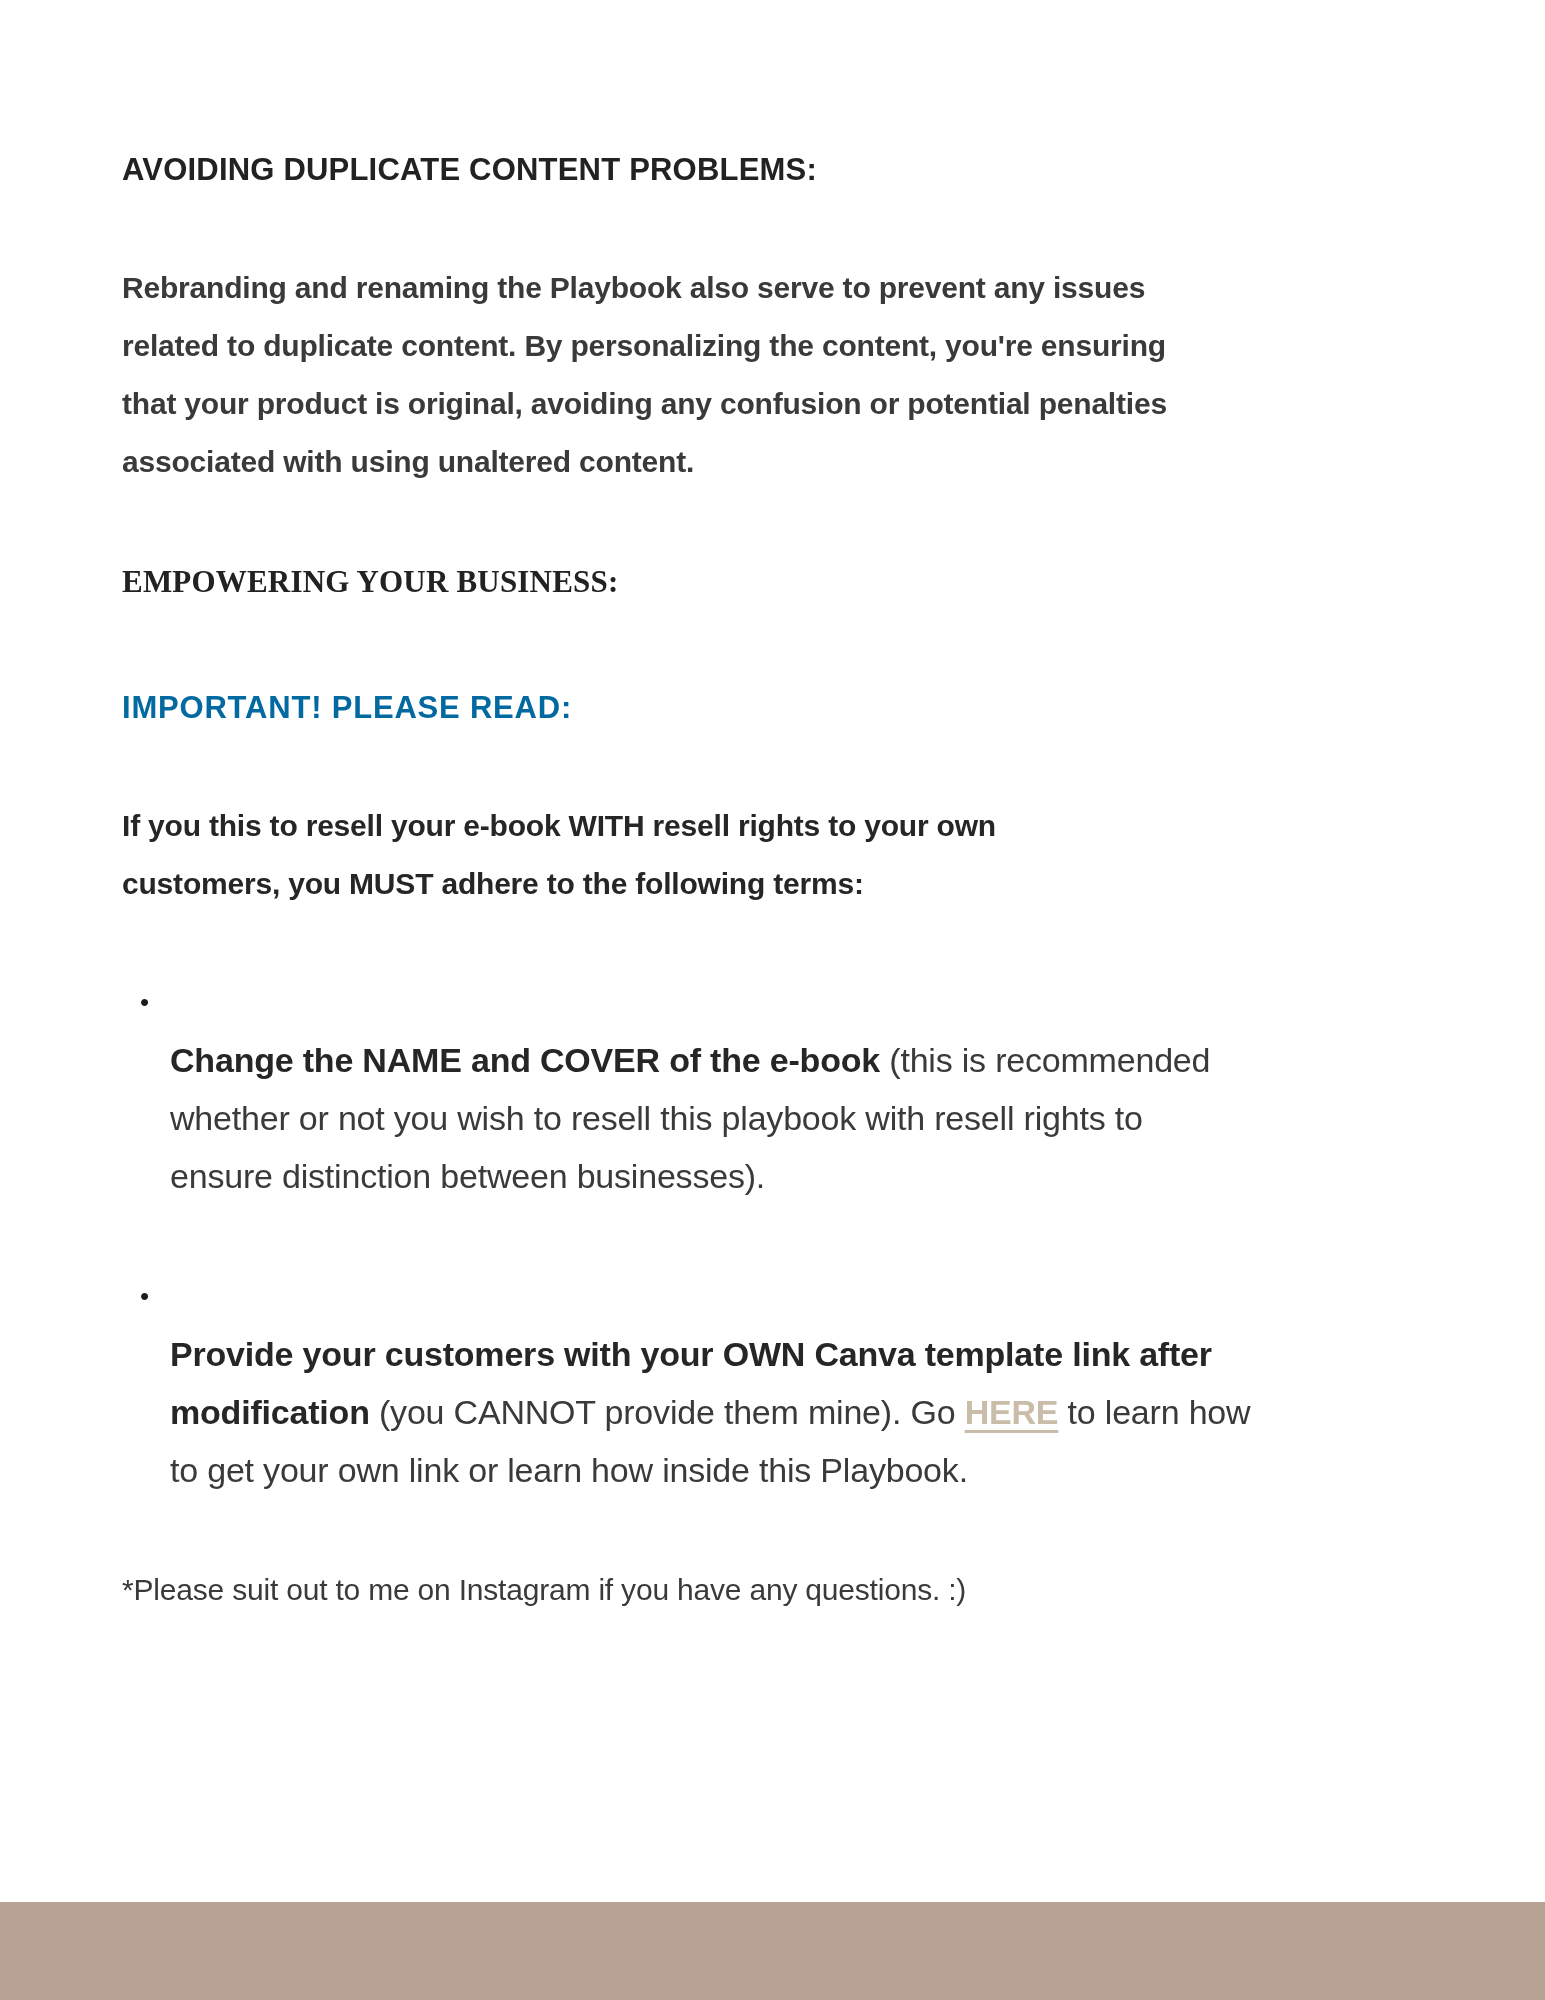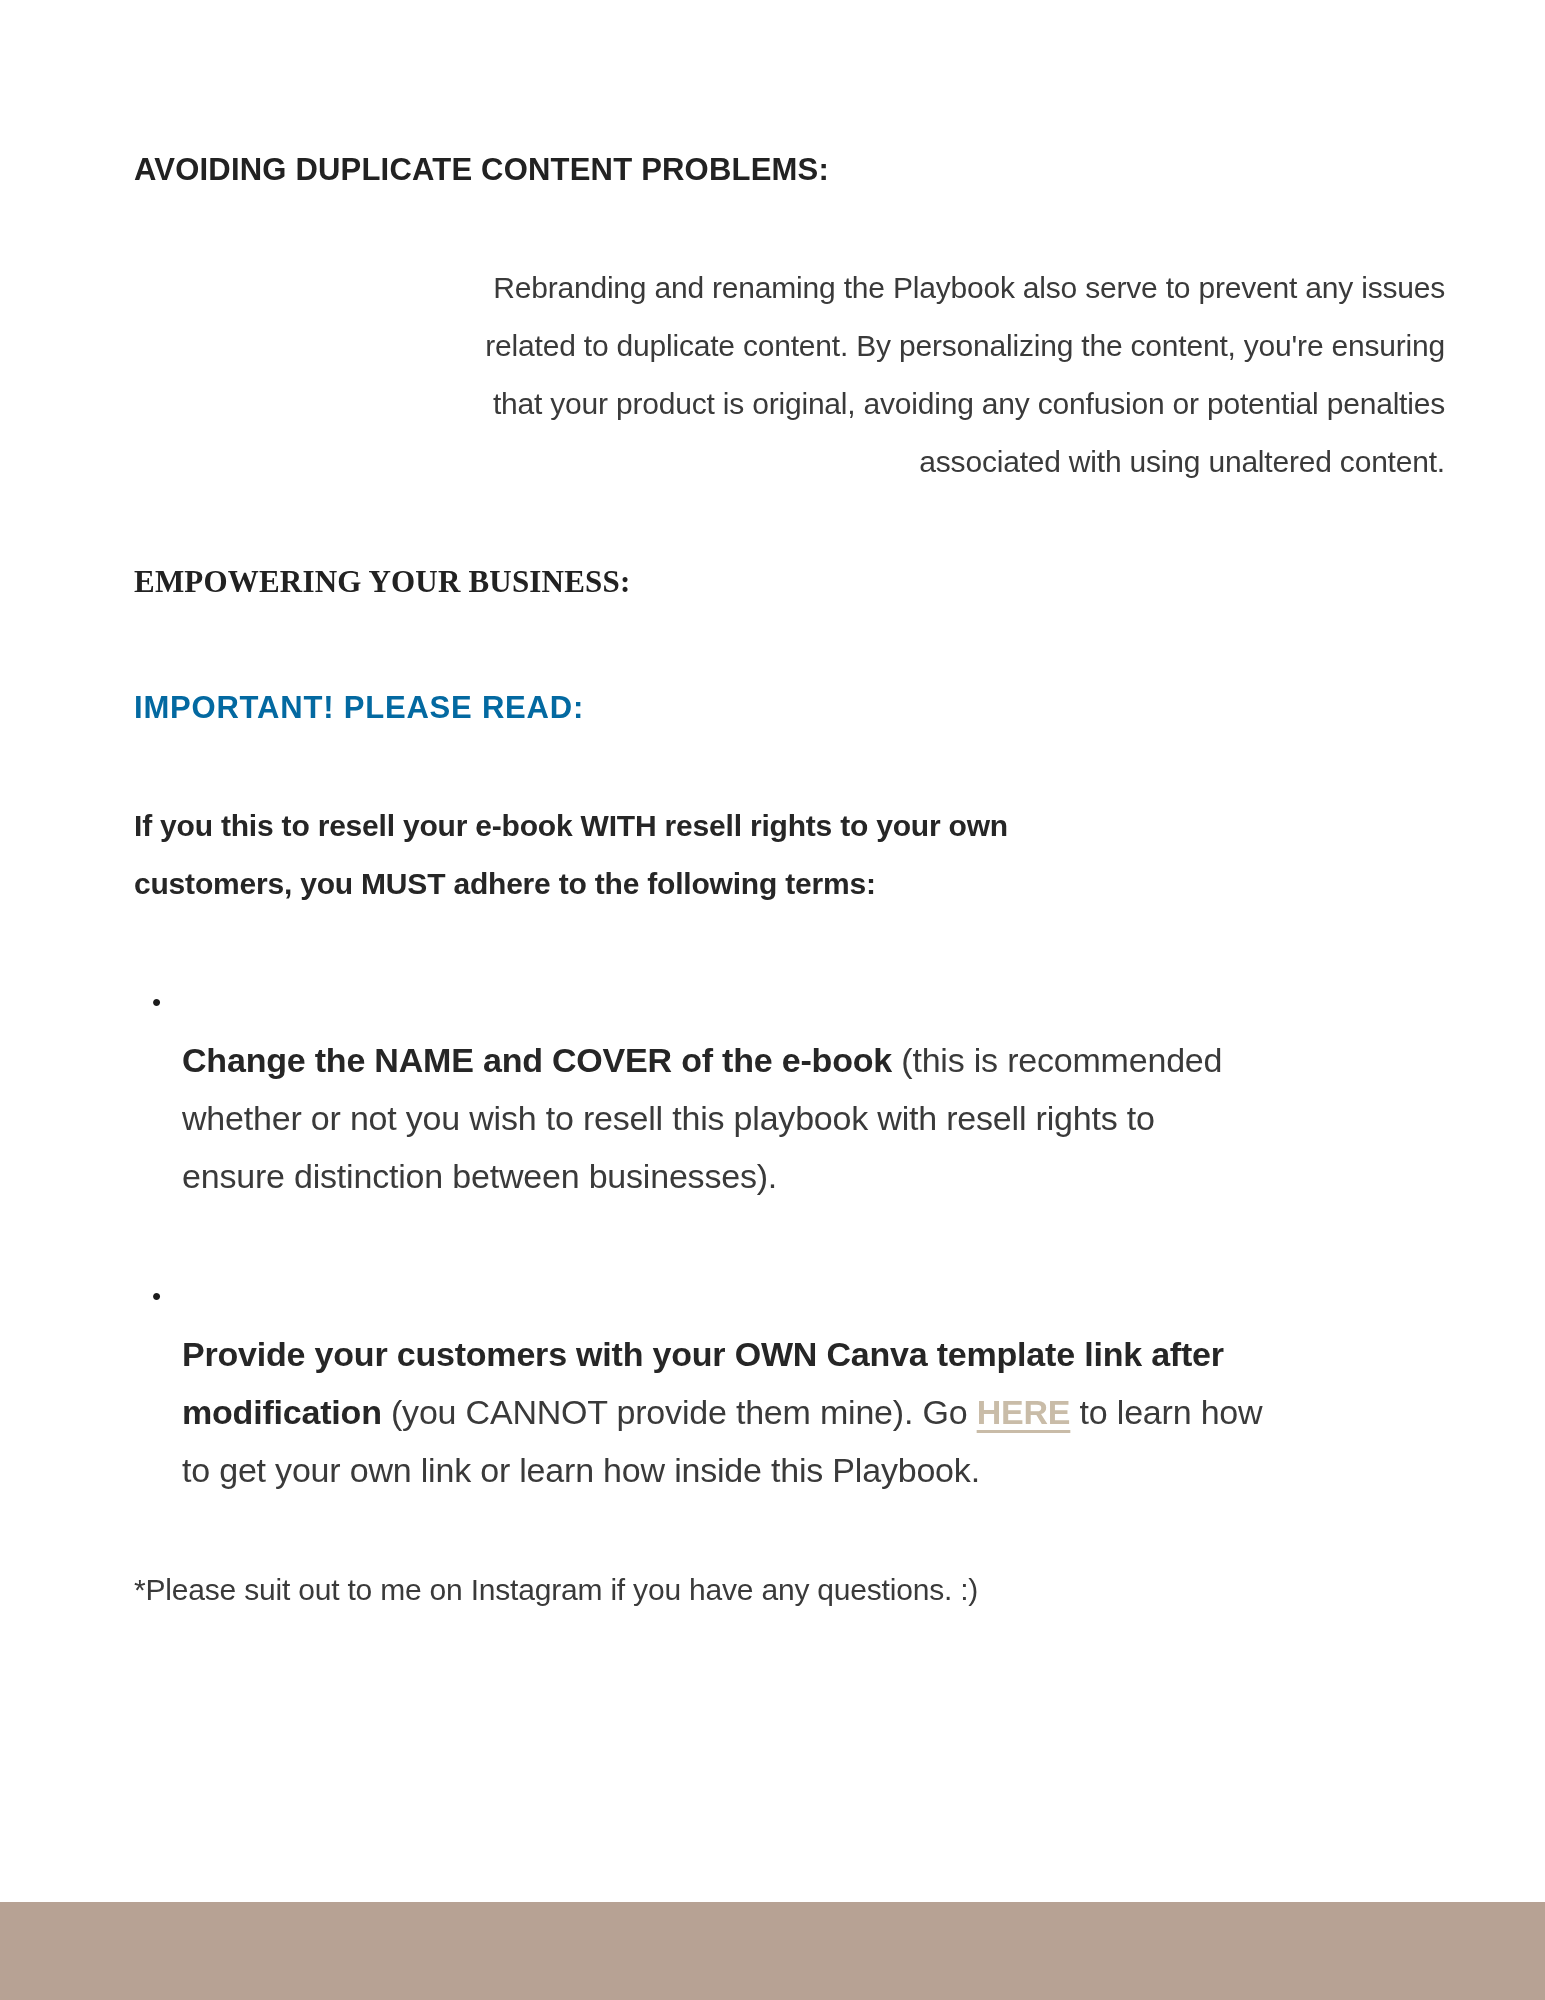--- a/index.html
+++ b/index.html
@@ -8,46 +8,44 @@
     background: #ffffff;
     font-family: "Liberation Sans", sans-serif;
     display: flex;
     flex-direction: column;
     overflow: hidden;
   }
   .page {
     flex: 1;
     padding: 141px 100px 8px 122px;
     color: #3a3a3a;
-    margin-left: 12px;
   }
   .heading {
     font-size: 31px;
     font-weight: bold;
     color: #222222;
     line-height: 58px;
     letter-spacing: 0.2px;
     white-space: pre-line;
   }
   .alert-heading {
     font-size: 31px;
     font-weight: bold;
     color: #0369a1;
     line-height: 58px;
     letter-spacing: 0.8px;
     white-space: pre-line;
   }
   .body-text {
     font-size: 30px;
-    font-weight: normal;
+    font-weight: bold;
     color: #3a3a3a;
     line-height: 58px;
     letter-spacing: -0.2px;
     white-space: pre-line;
-    text-align: right;
   }
   .bold-text {
     font-size: 30px;
     font-weight: bold;
     color: #262626;
     line-height: 58px;
     letter-spacing: -0.2px;
     white-space: pre-line;
   }
   .mt-h { margin-top: 60px; }   

